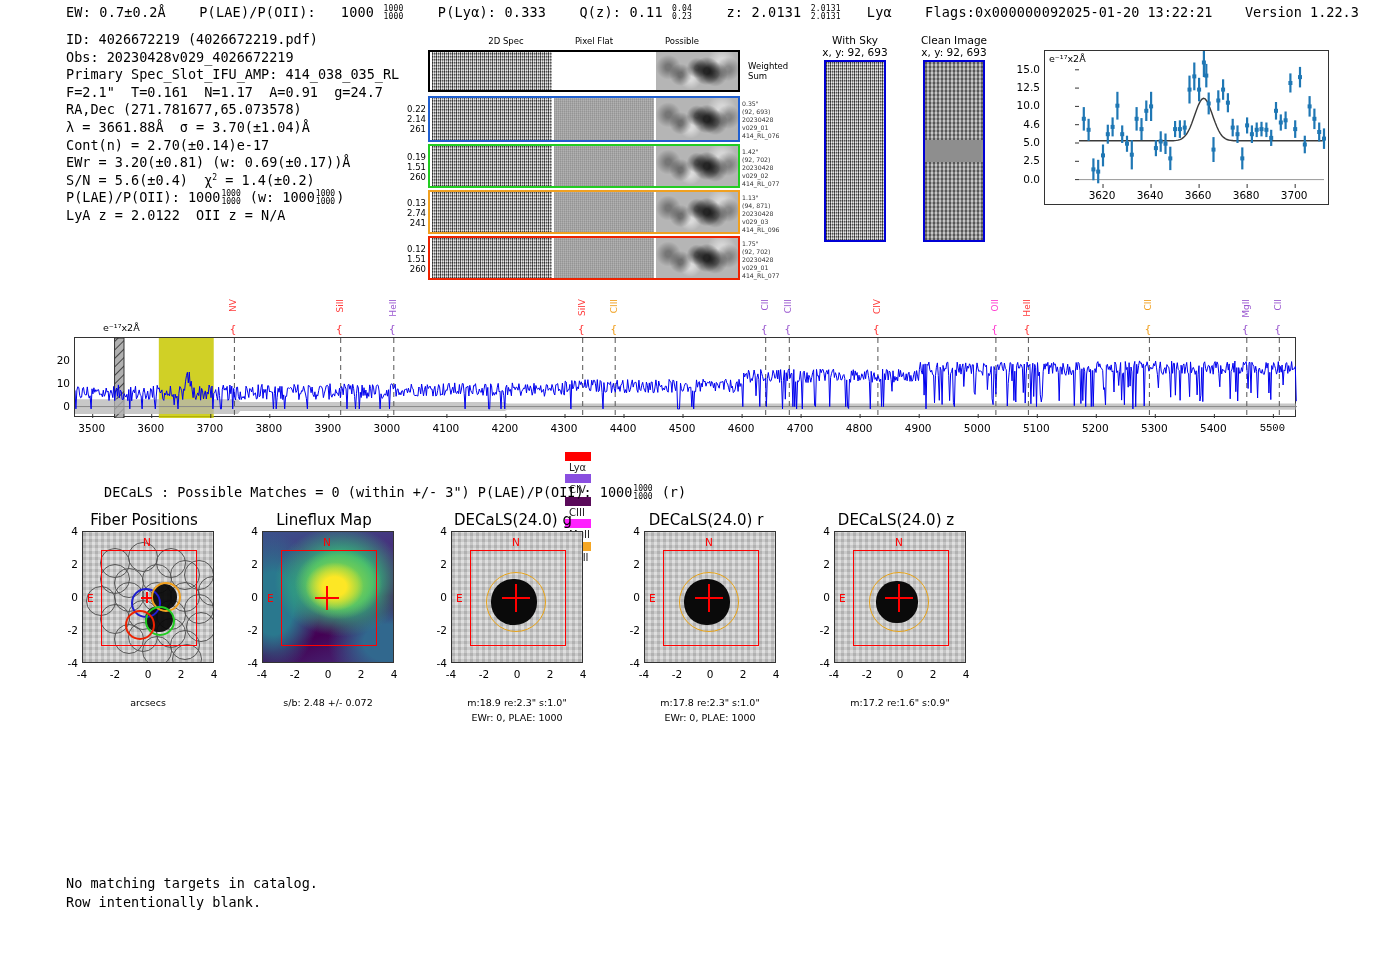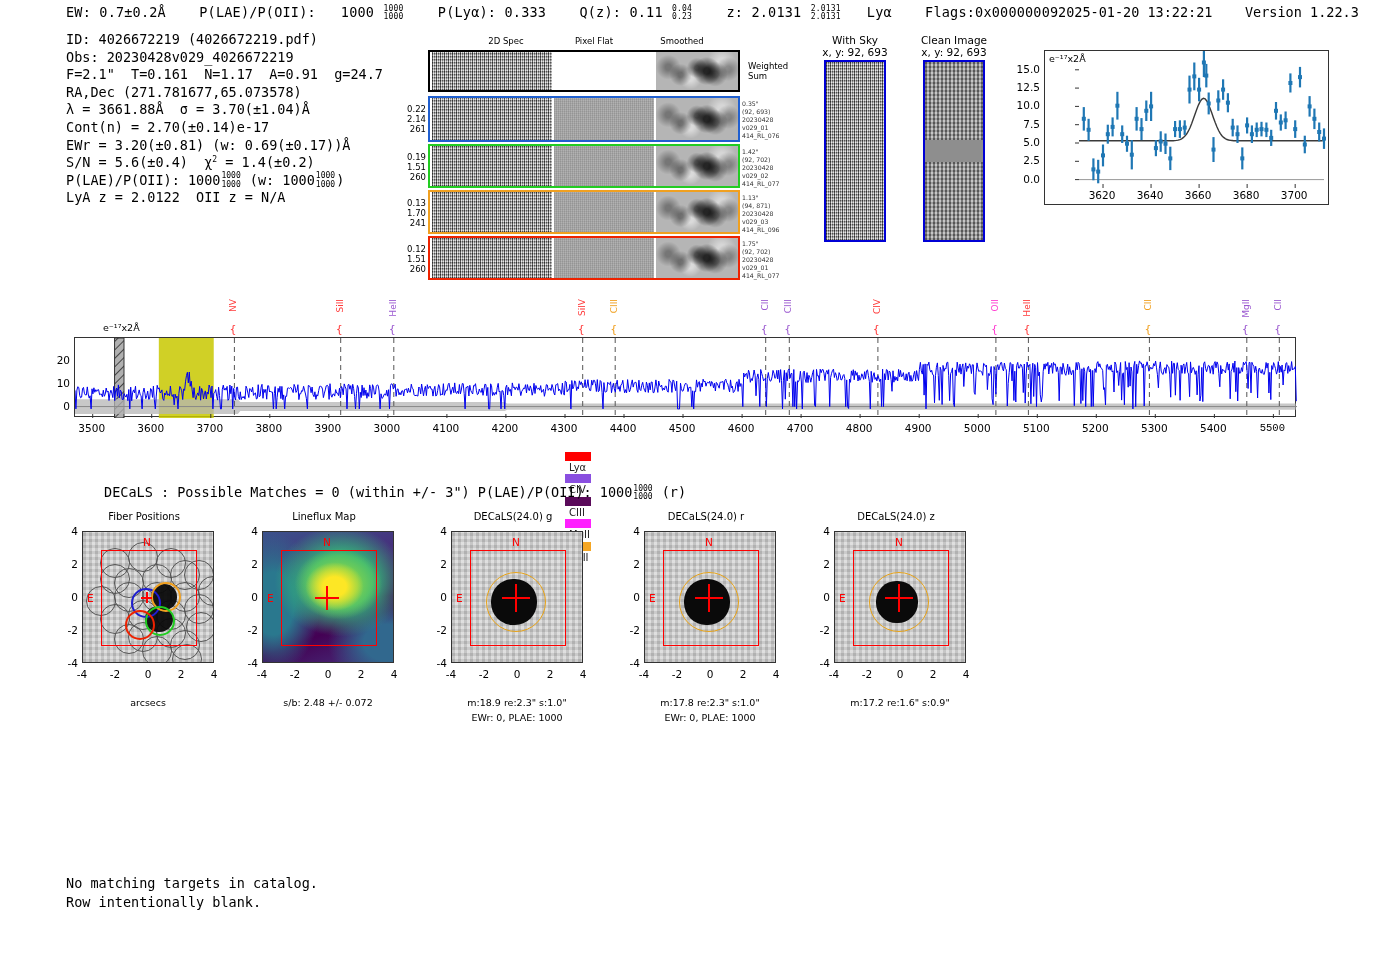--- a/index.html
+++ b/index.html
@@ -79,21 +79,21 @@
   #spectrum-axes{left:74px;top:337px;width:1222px;height:80px;}
   .emlab{position:absolute;font-size:9px;writing-mode:vertical-rl;
          transform:rotate(180deg);white-space:nowrap;}
   .embrace{position:absolute;font-size:11px;}
   .legend-box{display:inline-block;width:26px;height:9px;vertical-align:middle;}
   #legend{position:absolute;left:565px;top:450px;font-size:10px;}
   #legend span.lbl{margin:0 14px 0 4px;vertical-align:middle;color:#222;}
 
   
   #decals-head{left:66px;top:484px;font-size:13.5px;margin-left:38px;}
-  .panel-title{position:absolute;font-size:10px;text-align:center;width:160px;}
+  .panel-title{position:absolute;font-size:15px;text-align:center;width:160px;}
   .panel-cap{position:absolute;font-size:9.5px;text-align:center;width:200px;}
   .cut-axes{position:absolute;box-sizing:border-box;border:1px solid #333;overflow:hidden;}
   .fiber{position:absolute;border:1.2px solid #555;border-radius:50%;box-sizing:border-box;}
   .redbox{position:absolute;border:1.5px solid #ff0000;box-sizing:border-box;}
   .NE{position:absolute;color:#ff0000;font-size:10.5px;}
   .gmap{
     background-color:#21918c;
     background-image:
       radial-gradient(ellipse 30% 25% at 55% 42%,#fde725 0 30%,rgba(253,231,37,0) 75%),
       radial-gradient(ellipse 42% 34% at 58% 40%,#7ad151 0 35%,rgba(122,209,81,0) 80%),
@@ -139,34 +139,35 @@
 </div>
 <div class="abs mono nowrap" id="header-stamp">
   <span>2025-01-20 13:22:21</span>
   <span>&nbsp;&nbsp;</span>
   <span>Version 1.22.3</span>
 </div>
 
 <div class="abs mono" id="info-block">
   <div>ID: 4026672219 (4026672219.pdf)</div>
   <div>Obs: 20230428v029_4026672219</div>
+  <div>Primary Spec_Slot_IFU_AMP: 414_038_035_RL</div>
   <div>F=2.1"  T=0.161  N=1.17  A=0.91  g=24.7</div>
   <div>RA,Dec (271.781677,65.073578)</div>
   <div>λ = 3661.88Å  σ = 3.70(±1.04)Å</div>
   <div>Cont(n) = 2.70(±0.14)e-17</div>
   <div>EWr = 3.20(±0.81) (w: 0.69(±0.17))Å</div>
   <div><span>S/N = 5.6(±0.4)  χ</span><span class="sup">2</span><span> = 1.4(±0.2)</span></div>
   <div><span>P(LAE)/P(OII): 1000</span><span class="frac"><span>1000</span><br><span>1000</span></span><span> (w: 1000</span><span class="frac"><span>1000</span><br><span>1000</span></span><span>)</span></div>
   <div>LyA z = 2.0122  OII z = N/A</div>
 </div>
 
 <div class="abs" id="spec2d">
   <div class="spec-col-title sans" style="left:36px;top:0;width:84px;text-align:center;">2D Spec</div>
   <div class="spec-col-title sans" style="left:124px;top:0;width:84px;text-align:center;">Pixel Flat</div>
-  <div class="spec-col-title sans" style="left:212px;top:0;width:84px;text-align:center;">Smoothed</div>
+  <div class="spec-col-title sans" style="left:212px;top:0;width:84px;text-align:center;">Possible</div>
   <div id="spec2d-rows">
       <div class="specrow" style="left: 0px; top: 14px; width: 312px; height: 42px; border: 2px solid rgb(0, 0, 0);">
         <div class="cell noise" style="left: 2px; width: 120px;"></div>
         <div class="cell " style="left: 124px; width: 100px; background: rgb(255, 255, 255);"></div>
         <div class="cell smoothblob" style="left: 226px; width: 82px;"></div>
       </div>
       <div class="specrow" style="left: 0px; top: 60px; width: 312px; height: 46px; border: 2px solid rgb(31, 95, 208); padding-left: 28px;">
         <div class="cell noise" style="left: 2px; width: 120px;"></div>
         <div class="cell flatnoise" style="left: 124px; width: 100px;"></div>
         <div class="cell smoothblob" style="left: 226px; width: 82px;"></div>
@@ -199,21 +200,21 @@
           <div>v029_02</div>
           <div>414_RL_077</div>
         </div>
       </div>
       <div class="specrow" style="left: 0px; top: 154px; width: 312px; height: 44px; border: 2px solid rgb(240, 160, 32);">
         <div class="cell noise" style="left: 2px; width: 120px;"></div>
         <div class="cell flatnoise" style="left: 124px; width: 100px;"></div>
         <div class="cell smoothblob" style="left: 226px; width: 82px;"></div>
         <div class="rowlabel-left sans" style="top: 6px;">
           <div>0.13</div>
-          <div>1.70</div>
+          <div>2.74</div>
           <div>241</div>
         </div>
         <div class="rowlabel-right sans" style="top: 2px; color: rgb(51, 51, 51);">
           <div>1.13"</div>
           <div>(94, 871)</div>
           <div>20230428</div>
           <div>v029_03</div>
           <div>414_RL_096</div>
         </div>
       </div>
@@ -376,21 +377,21 @@
   </div>
   <div id="linefit-ticks">
       <div class="tick-x sans" style="left: 1102.02px; top: 189px;">3620</div>
       <div class="tick-x sans" style="left: 1150.06px; top: 189px;">3640</div>
       <div class="tick-x sans" style="left: 1198.1px; top: 189px;">3660</div>
       <div class="tick-x sans" style="left: 1246.14px; top: 189px;">3680</div>
       <div class="tick-x sans" style="left: 1294.18px; top: 189px;">3700</div>
       <div class="tick-y sans" style="left: 1014px; width: 26px; top: 178.607px;">0.0</div>
       <div class="tick-y sans" style="left: 1014px; width: 26px; top: 160.304px;">2.5</div>
       <div class="tick-y sans" style="left: 1014px; width: 26px; top: 142px;">5.0</div>
-      <div class="tick-y sans" style="left: 1014px; width: 26px; top: 123.696px;">7.5</div>
+      <div class="tick-y sans" style="left: 1014px; width: 26px; top: 123.696px;">4.6</div>
       <div class="tick-y sans" style="left: 1014px; width: 26px; top: 105.393px;">10.0</div>
       <div class="tick-y sans" style="left: 1014px; width: 26px; top: 87.0893px;">12.5</div>
       <div class="tick-y sans" style="left: 1014px; width: 26px; top: 68.7857px;">15.0</div>
     </div>
 </div>
 
 <div class="abs" id="spectrum-wrap">
   <div class="axes" id="spectrum-axes">
     <svg id="spectrum-svg" width="1222" height="80" style="position:absolute;left:0;top:0;">
         <rect x="83.8280193236715" y="0" width="54.901449275362324" height="80" fill="#c8c800" opacity="0.85"></rect>

